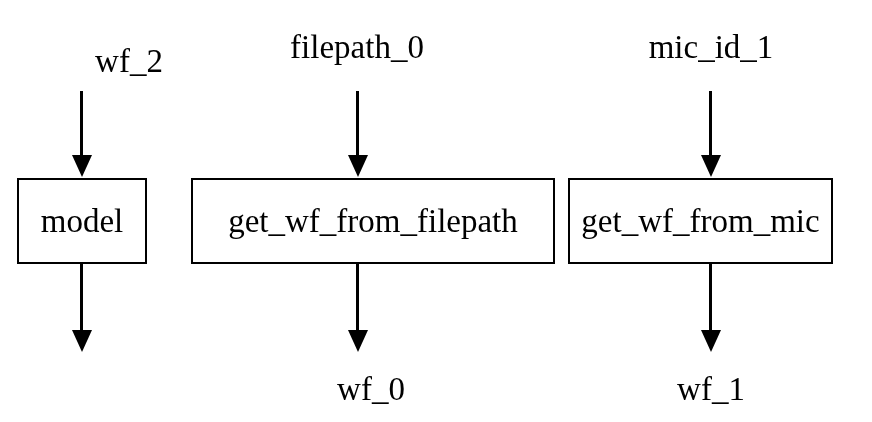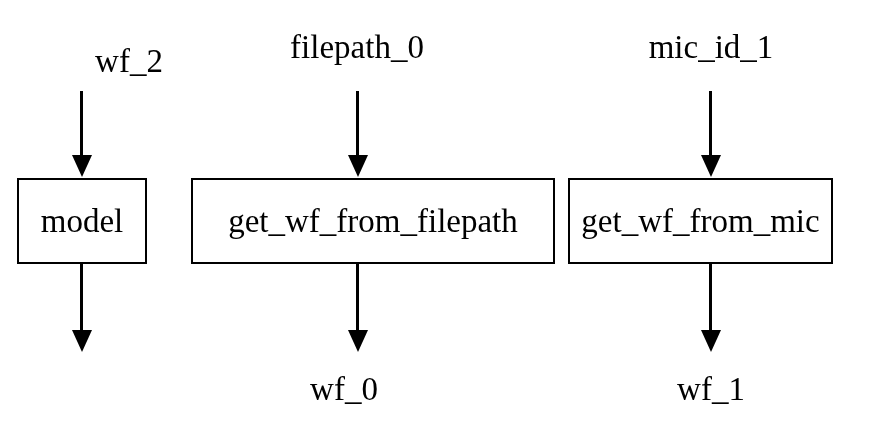--- a/index.html
+++ b/index.html
@@ -59,21 +59,21 @@
   .c1-hd2  { left: 72px;   top: 330px; }
   .c1-out  { left: 82px;   top: 373px; }
 
   
   .c2-in   { left: 357px;  top: 31px; text-align: center;  }
   .c2-sh1  { left: 356px;  top: 91px;  height: 66px; }
   .c2-hd1  { left: 348px;  top: 155px; }
   .c2-box  { left: 191px;  top: 178px; width: 364px; height: 86px; }
   .c2-sh2  { left: 356px;  top: 264px; height: 68px; }
   .c2-hd2  { left: 348px;  top: 330px; }
-  .c2-out  { left: 344px;  top: 373px; }
+  .c2-out  { left: 371px;  top: 373px; }
 
   
   .c3-in   { left: 711px;  top: 31px;  }
   .c3-sh1  { left: 709px;  top: 91px;  height: 66px; }
   .c3-hd1  { left: 701px;  top: 155px; }
   .c3-box  { left: 568px;  top: 178px; width: 265px; height: 86px; }
   .c3-sh2  { left: 709px;  top: 264px; height: 68px; }
   .c3-hd2  { left: 701px;  top: 330px; }
   .c3-out  { left: 711px;  top: 373px; }
 </style>

